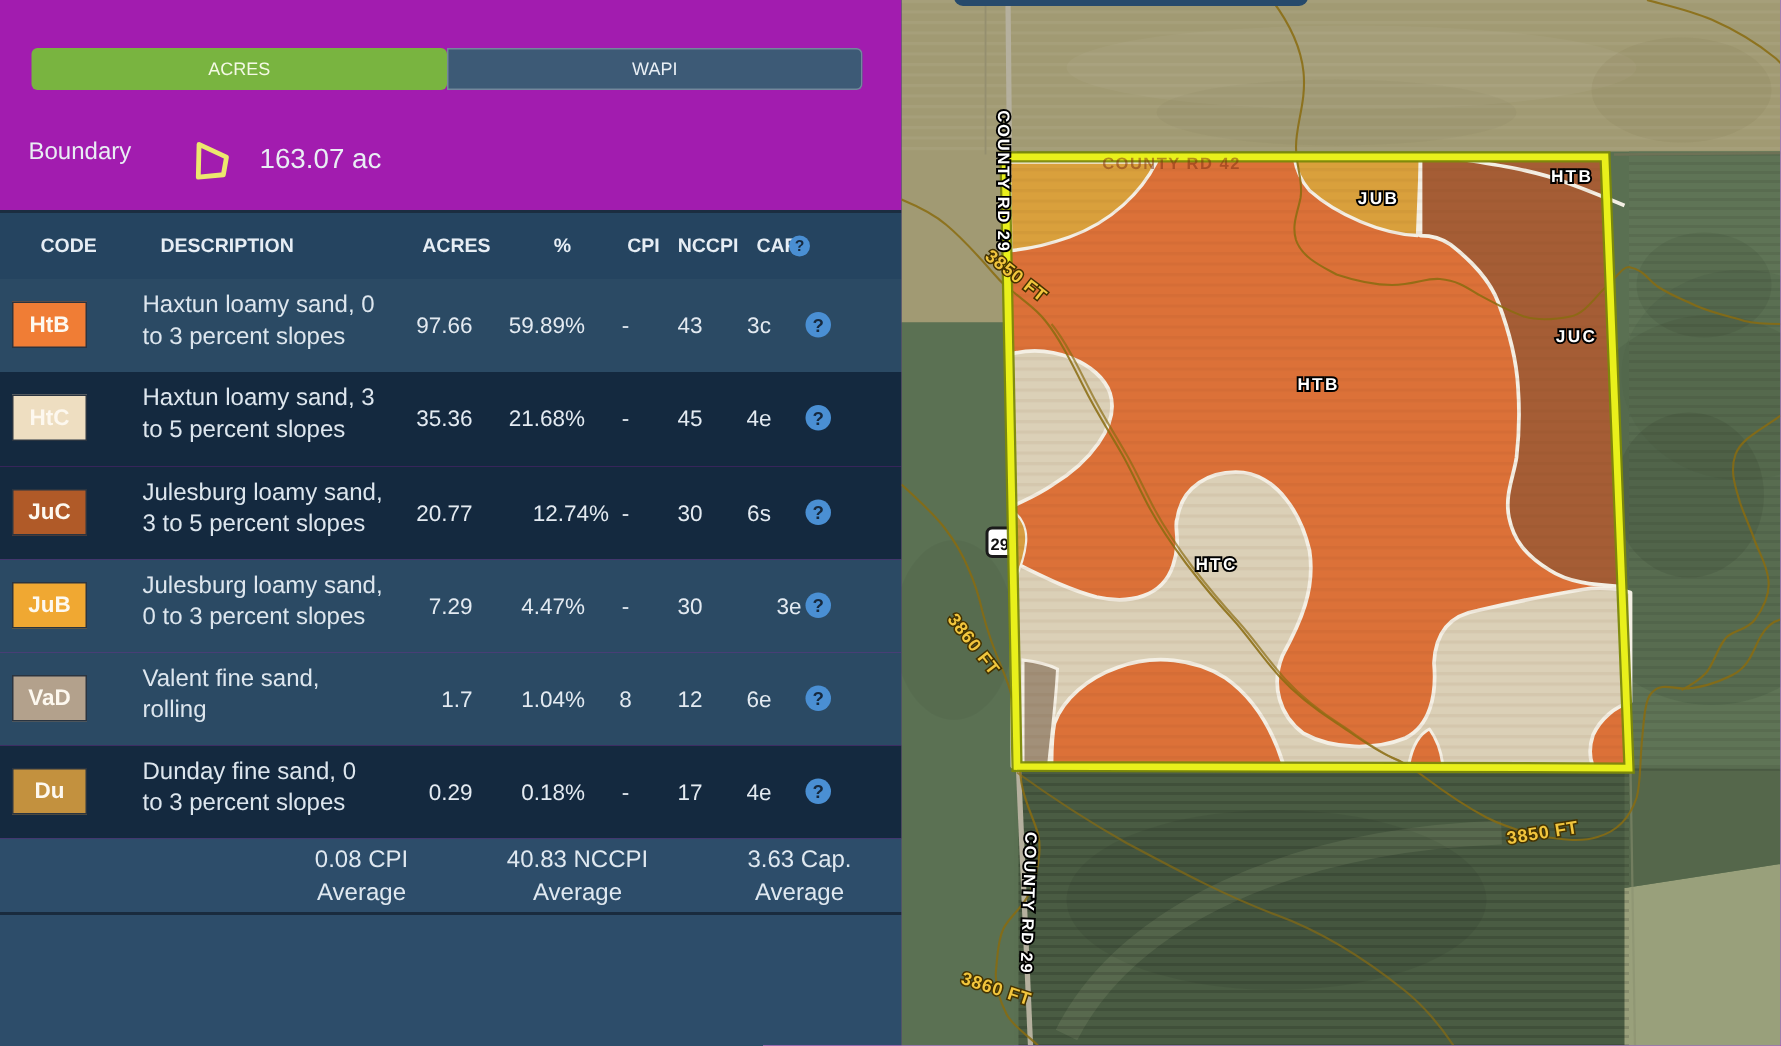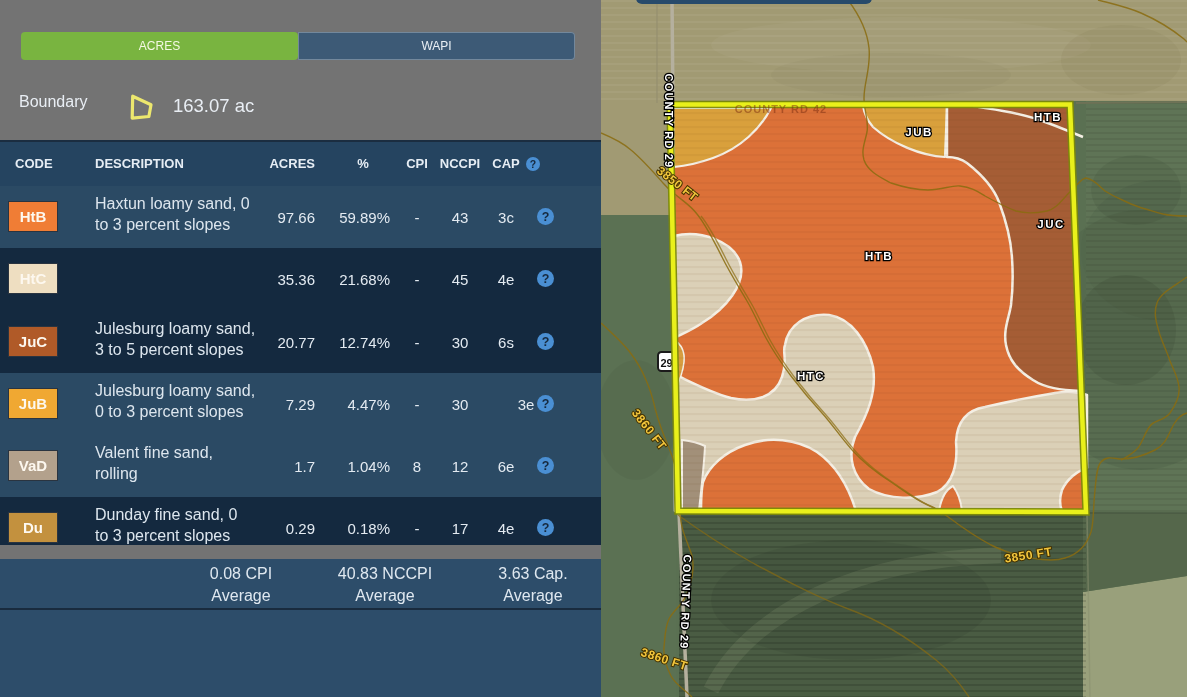--- a/index.html
+++ b/index.html
@@ -1,31 +1,31 @@
 <!DOCTYPE html>
 <html><head>
 <meta charset="utf-8">
 <style>
   html,body{margin:0;padding:0;}
   *{box-sizing:border-box;}
   .app{position:relative;width:1187px;height:697px;overflow:hidden;
        font-family:"Liberation Sans",sans-serif;background:#2a4a65;}
-  .panel{position:absolute;left:0;top:0;width:601px;height:697px;background:#737373;}
+  .panel{position:absolute;left:0;top:0;width:601px;height:697px;background:#a21caf;}
   .tabs{position:absolute;left:21px;top:32px;width:554px;height:28px;border-radius:4px;display:flex;}
   .tab{flex:1;display:flex;align-items:center;justify-content:center;
        font-size:12px;color:#e9eff5;background:#3d5a76;
        box-shadow:inset 0 0 0 1px rgba(255,255,255,0.28);}
   .tab.first{border-radius:4px 0 0 4px;}
   .tab.last{border-radius:0 4px 4px 0;}
   .tab.active{background:#79b440;color:#f4f9e4;box-shadow:none;border-radius:4px;}
   .title{position:absolute;left:19px;top:93px;font-size:16px;color:#e9eef4;}
   .ac{position:absolute;left:173px;top:95px;font-size:18.5px;color:#e9eef4;}
   .hdrline{position:absolute;left:0;top:140px;width:601px;height:2px;background:#1b2d40;}
   .thead{position:absolute;left:0;top:142px;width:601px;height:44px;background:#254460;}
-  .th{position:absolute;top:14px;font-size:13px;font-weight:bold;color:#e6edf4;}
+  .th{position:absolute;top:14px;font-size:13px;font-weight:bold;color:#e6edf4;margin-left:12px;}
   .row{position:absolute;left:0;width:601px;}
   .row.light{background:#2b4a64;}
   .row.dark{background:#14293f;}
   .badge{position:absolute;left:8px;width:50px;height:31px;border:1.5px solid #2a3440;
          display:flex;align-items:center;justify-content:center;
          font-size:15px;font-weight:bold;color:#fdf8ef;}
   .desc{position:absolute;left:95px;width:175px;font-size:16px;line-height:21px;color:#dde6ee;}
   .num{position:absolute;font-size:15px;color:#e3eaf1;}
   .ra{text-align:right;}
   .ctr{text-align:center;}
@@ -69,32 +69,33 @@
       <div class="desc" style="top:7px">Haxtun loamy sand, 0<br>to 3 percent slopes</div>
       <div class="num ra" style="left:225px;width:90px;top:23px">97.66</div>
       <div class="num ra" style="left:300px;width:90px;top:23px">59.89%</div>
       <div class="num ctr" style="left:387px;width:60px;top:23px">-</div>
       <div class="num ctr" style="left:430px;width:60px;top:23px">43</div>
       <div class="num ctr" style="left:478px;width:56px;top:23px">3c</div>
       <div class="qicon" style="top:22px">?</div>
     </div>
     <div class="row dark" style="top:248px;height:63px">
       <div class="badge" style="top:15px;background:#eedec1">HtC</div>
+      <div class="desc" style="top:7px">Haxtun loamy sand, 3<br>to 5 percent slopes</div>
       <div class="num ra" style="left:225px;width:90px;top:23px">35.36</div>
       <div class="num ra" style="left:300px;width:90px;top:23px">21.68%</div>
       <div class="num ctr" style="left:387px;width:60px;top:23px">-</div>
       <div class="num ctr" style="left:430px;width:60px;top:23px">45</div>
       <div class="num ctr" style="left:478px;width:56px;top:23px">4e</div>
       <div class="qicon" style="top:22px">?</div>
     </div>
     <div class="row dark" style="top:311px;height:62px">
       <div class="badge" style="top:15px;background:#b05a28">JuC</div>
       <div class="desc" style="top:7px">Julesburg loamy sand,<br>3 to 5 percent slopes</div>
       <div class="num ra" style="left:225px;width:90px;top:23px">20.77</div>
-      <div class="num ra" style="left:300px;width:90px;top:23px">12.74%</div>
+      <div class="num ra" style="left:316px;width:90px;top:23px">12.74%</div>
       <div class="num ctr" style="left:387px;width:60px;top:23px">-</div>
       <div class="num ctr" style="left:430px;width:60px;top:23px">30</div>
       <div class="num ctr" style="left:478px;width:56px;top:23px">6s</div>
       <div class="qicon" style="top:22px">?</div>
     </div>
     <div class="row light" style="top:373px;height:62px">
       <div class="badge" style="top:15px;background:#f0a832">JuB</div>
       <div class="desc" style="top:7px">Julesburg loamy sand,<br>0 to 3 percent slopes</div>
       <div class="num ra" style="left:225px;width:90px;top:23px">7.29</div>
       <div class="num ra" style="left:300px;width:90px;top:23px">4.47%</div>
@@ -106,21 +107,21 @@
     <div class="row light" style="top:435px;height:62px">
       <div class="badge" style="top:15px;background:#b3a18c">VaD</div>
       <div class="desc" style="top:7px">Valent fine sand,<br>rolling</div>
       <div class="num ra" style="left:225px;width:90px;top:23px">1.7</div>
       <div class="num ra" style="left:300px;width:90px;top:23px">1.04%</div>
       <div class="num ctr" style="left:387px;width:60px;top:23px">8</div>
       <div class="num ctr" style="left:430px;width:60px;top:23px">12</div>
       <div class="num ctr" style="left:478px;width:56px;top:23px">6e</div>
       <div class="qicon" style="top:22px">?</div>
     </div>
-    <div class="row dark" style="top:497px;height:48px">
+    <div class="row dark" style="top:497px;height:62px">
       <div class="badge" style="top:15px;background:#c3913e">Du</div>
       <div class="desc" style="top:7px">Dunday fine sand, 0<br>to 3 percent slopes</div>
       <div class="num ra" style="left:225px;width:90px;top:23px">0.29</div>
       <div class="num ra" style="left:300px;width:90px;top:23px">0.18%</div>
       <div class="num ctr" style="left:387px;width:60px;top:23px">-</div>
       <div class="num ctr" style="left:430px;width:60px;top:23px">17</div>
       <div class="num ctr" style="left:478px;width:56px;top:23px">4e</div>
       <div class="qicon" style="top:22px">?</div>
     </div>
     <div class="totals">

